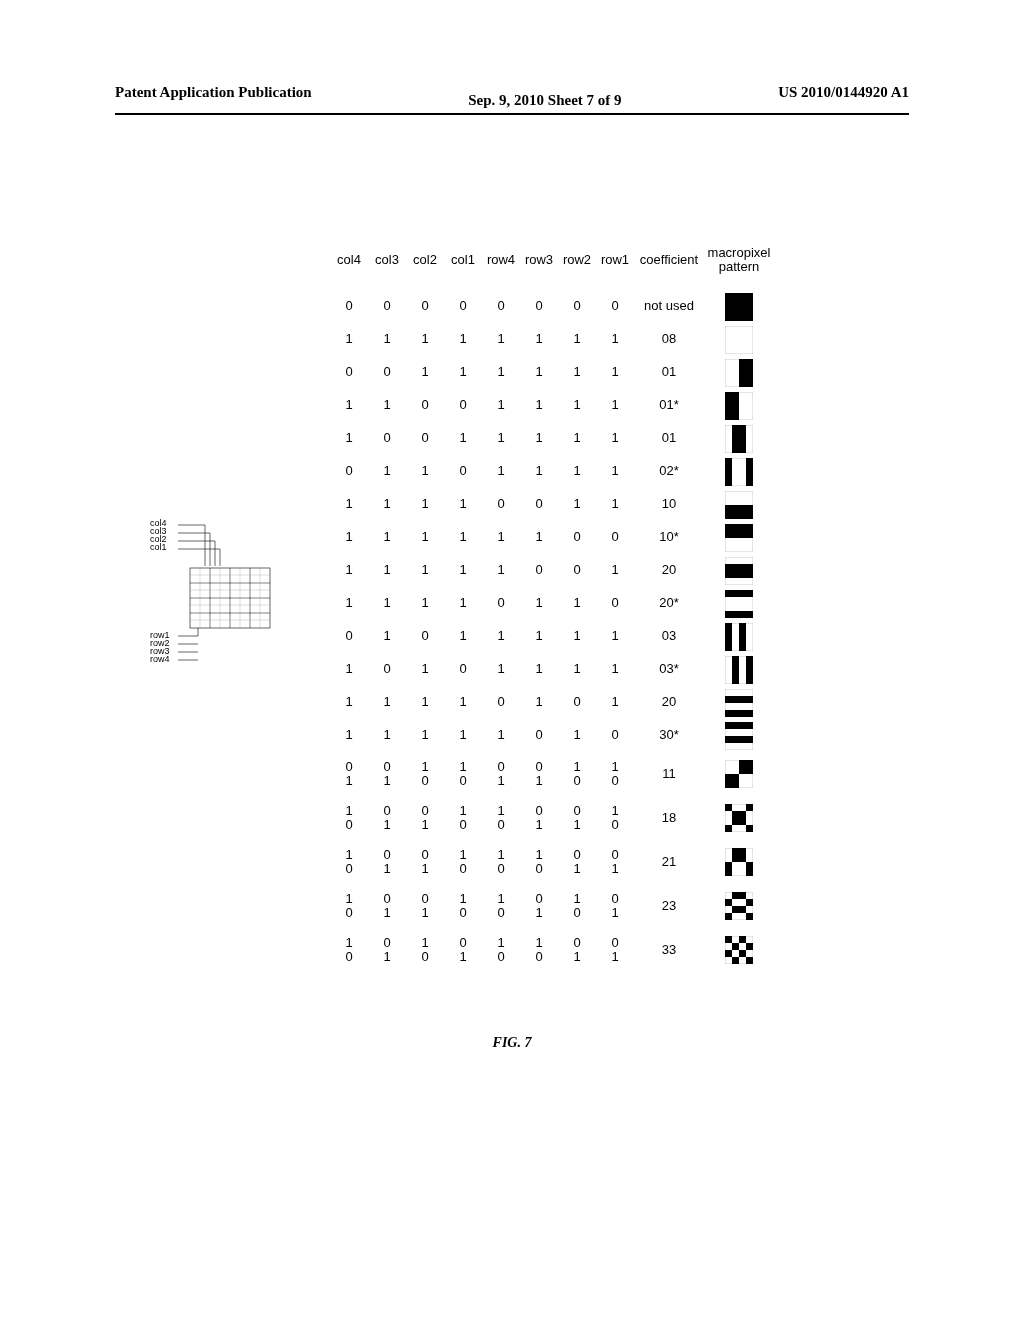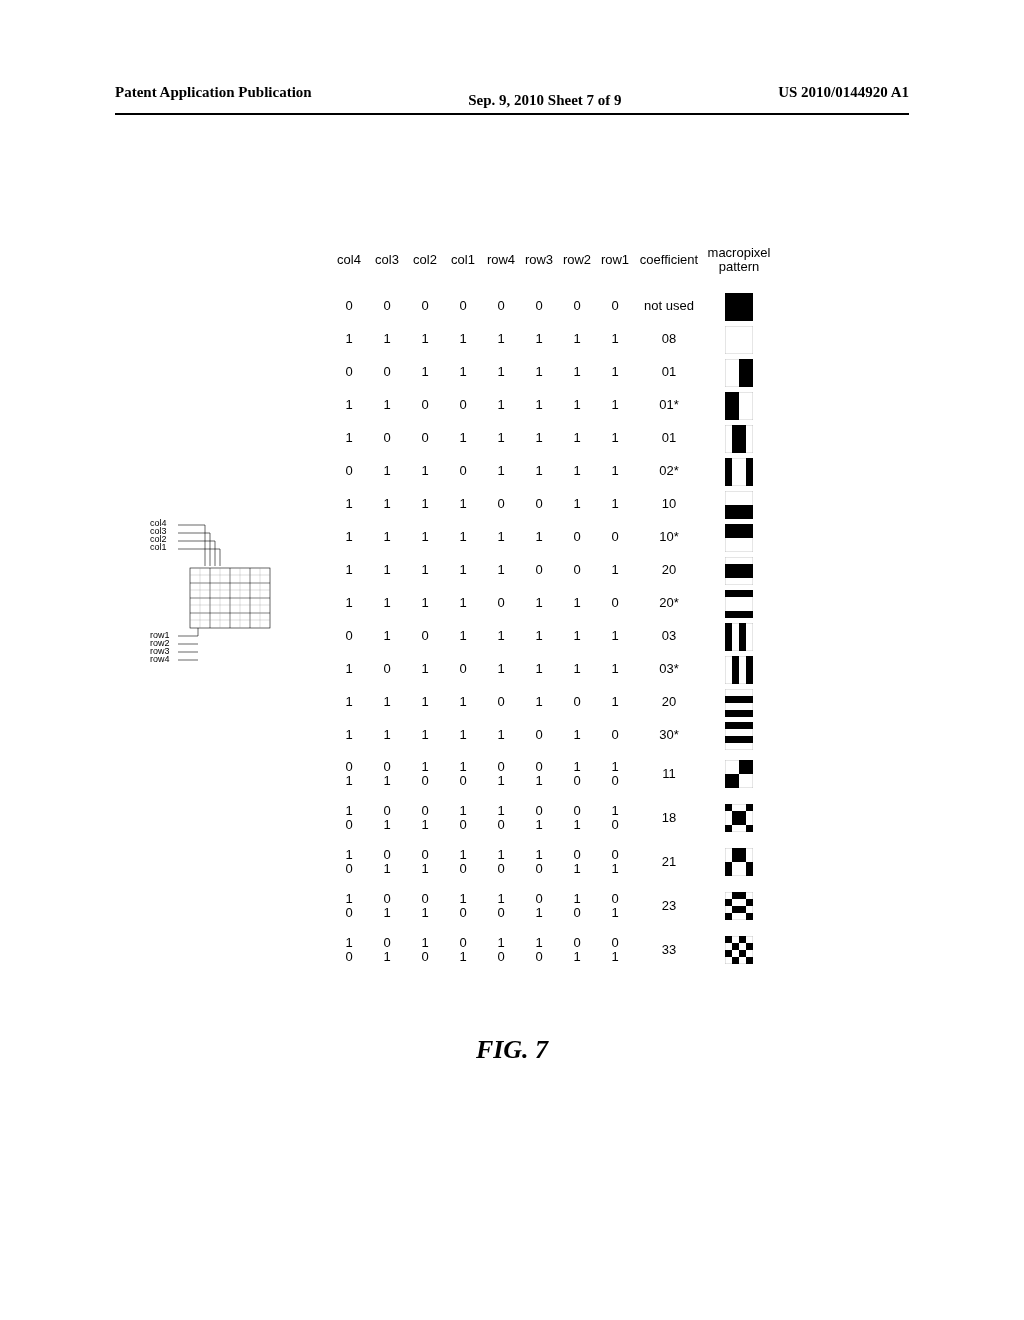--- a/index.html
+++ b/index.html
@@ -39,21 +39,21 @@
     width: 1024px;
   }
   .figure-caption {
     position: absolute;
     top: 1035px;
     left: 0;
     width: 1024px;
     text-align: center;
     font-style: italic;
     font-weight: bold;
-    font-size: 26px;
+    font-size: 14px;
     font-family: "Times New Roman", serif;
   }
   .table-area {
     position: absolute;
     left: 330px;
     top: 0;
     font-family: Arial, Helvetica, sans-serif;
     font-size: 13px;
   }
   .table-row {

